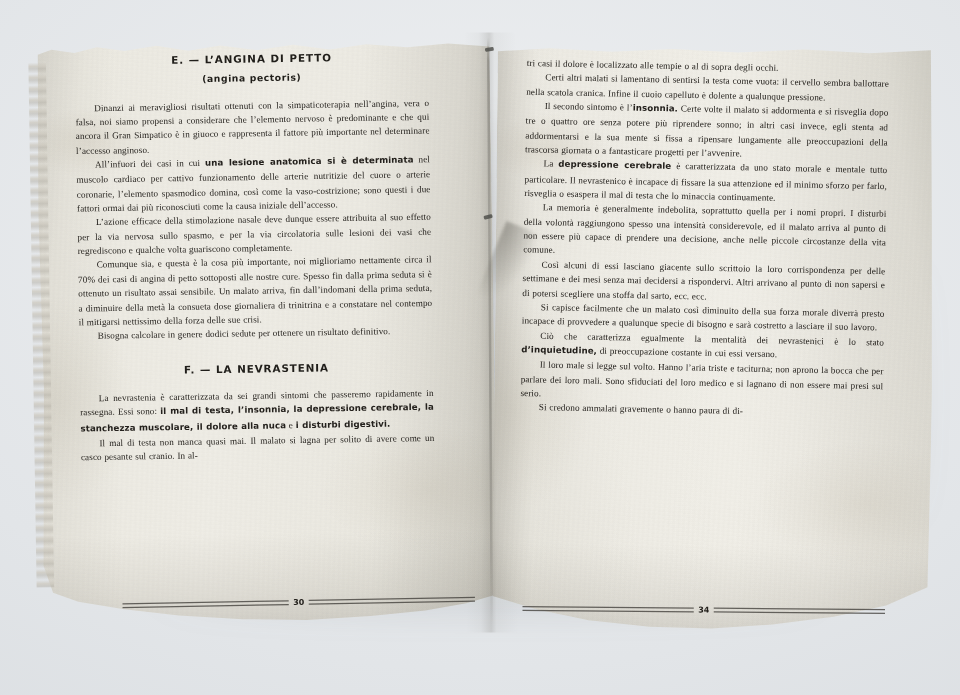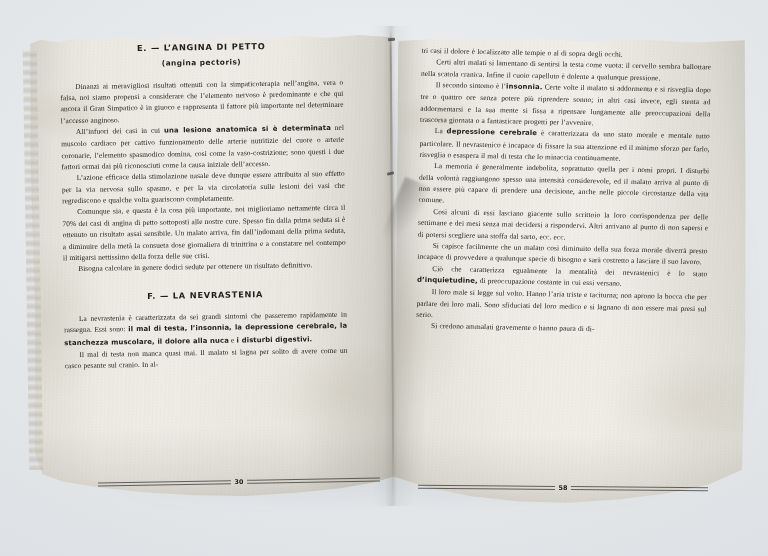--- a/index.html
+++ b/index.html
@@ -333,21 +333,21 @@
             <p class="para"><span>Si capisce facilmente che un malato così diminuito della sua forza morale diverrà presto incapace di provvedere a qualunque specie di bisogno e sarà costretto a lasciare il suo lavoro.</span></p>
             <p class="para"><span>Ciò che caratterizza egualmente la mentalità dei nevrastenici è lo stato </span><b class="bd">d’inquietudine,</b><span> di preoccupazione costante in cui essi versano.</span></p>
             <p class="para"><span>Il loro male si legge sul volto. Hanno l’aria triste e taciturna; non aprono la bocca che per  parlare dei loro mali. Sono sfiduciati del loro medico e si lagnano di non essere mai presi sul serio.</span></p>
             <p class="para"><span>Si credono ammalati gravemente o hanno paura di di-</span></p>
           </div>
       </div>
     </div>
 
     <div class="folio" id="folio-right">
       <span class="rule"></span>
-      <span class="folio-num">58</span>
+      <span class="folio-num">34</span>
       <span class="rule"></span>
     </div>
 
     <div id="gutter"></div>
     <div id="crease"></div>
     <div id="crease-smudge"></div>
     <div class="staple" id="staple-top"></div>
     <div class="staple" id="staple-mid"></div>
 
   </div>

